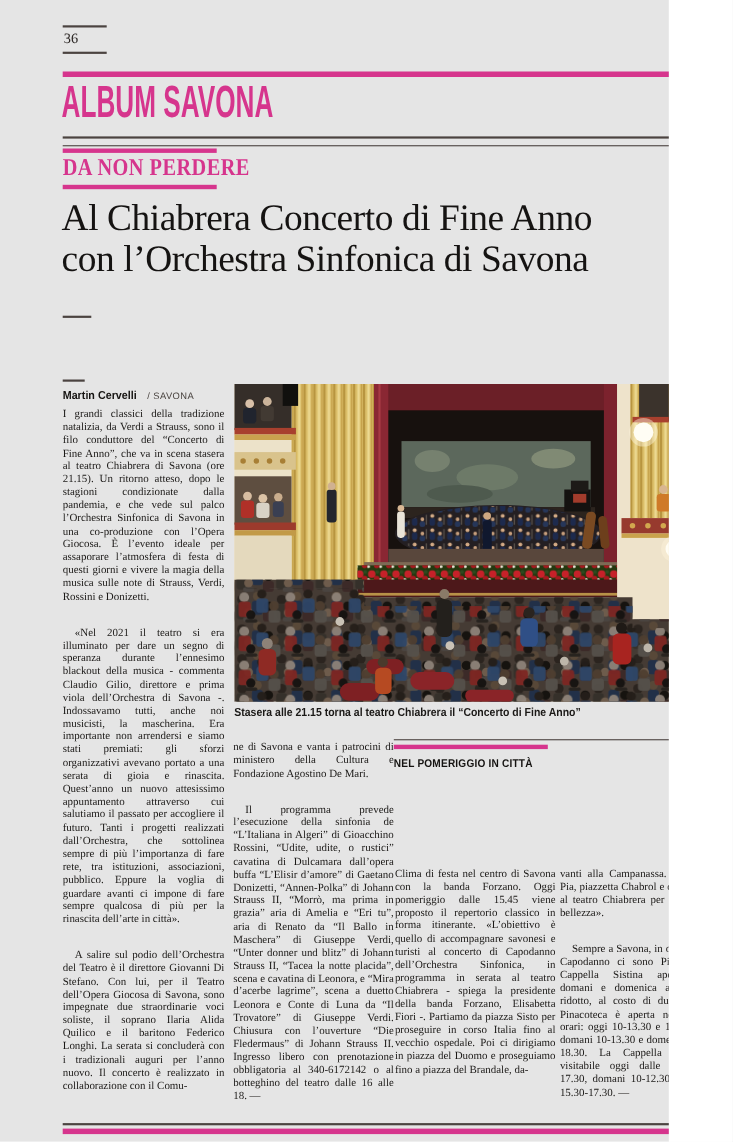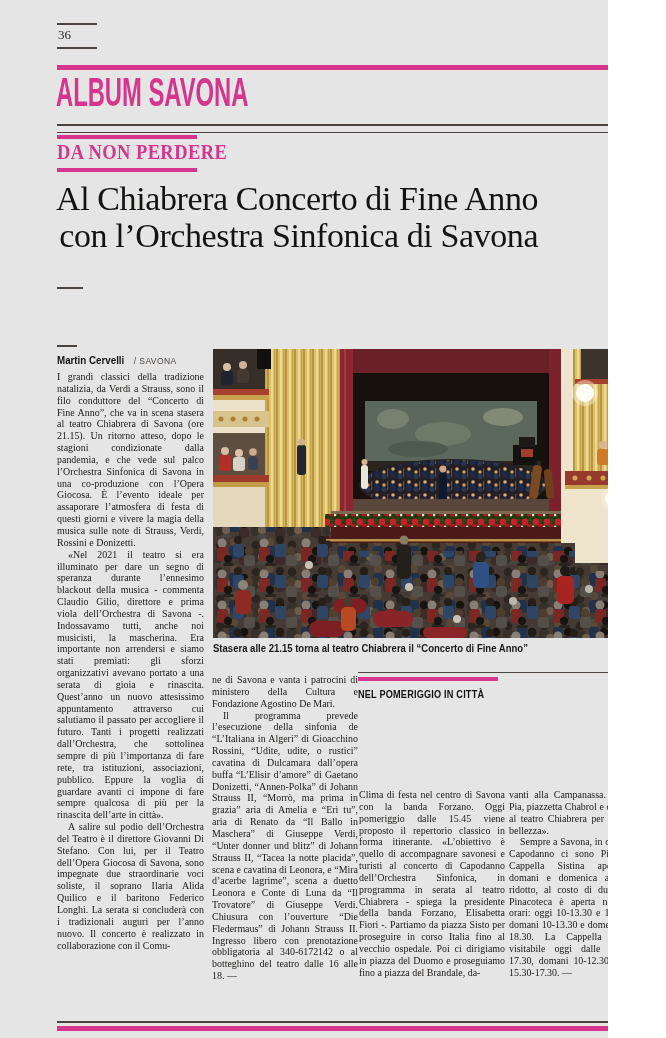--- a/index.html
+++ b/index.html
@@ -20,34 +20,34 @@
     transform:scaleX(0.58);transform-origin:left top;line-height:1;margin:0;
   }
   
   .kicker1{
     font-family:"Liberation Serif",serif;font-weight:700;font-size:22px;
     color:#d6358d;white-space:nowrap;transform:scaleX(0.84);transform-origin:left top;
     letter-spacing:0.5px;line-height:1;
   }
   .headline1{
     font-size:34px;line-height:36.5px;font-weight:400;color:#151312;
-    letter-spacing:-0.4px;margin:0;white-space:nowrap;text-align:right;
+    letter-spacing:-0.4px;margin:0;white-space:nowrap;
   }
   .standfirst{
     font-size:14.4px;line-height:16.9px;font-weight:700;font-style:italic;
     color:#1c1a19;margin:0;white-space:nowrap;
   }
   .byline{font-family:"Liberation Sans",sans-serif;white-space:nowrap;}
   .byline .author{font-weight:700;font-size:10.5px;color:#161412;display:inline-block;transform:scaleX(.93);transform-origin:left bottom;}
   .byline .place{font-size:8.5px;color:#4a4440;letter-spacing:.4px;}
   
   .col{font-size:9.95px;line-height:11.85px;text-align:justify;overflow:hidden;
        -webkit-hyphens:auto;hyphens:auto;}
   .col p{margin:0;}
-  .col p + p{text-indent:11px;}
+  .col p + p{text-indent:11px;margin-top:21px;}
   .caption{
     font-family:"Liberation Sans",sans-serif;font-weight:700;font-size:10.6px;
     color:#1b1917;white-space:nowrap;transform:scaleX(.9);transform-origin:left top;
   }
   .kicker2{
     font-family:"Liberation Sans",sans-serif;font-weight:700;font-size:10.2px;
     color:#141210;white-space:nowrap;transform:scaleX(.9);transform-origin:left top;
     letter-spacing:.2px;
   }
   .headline2{

